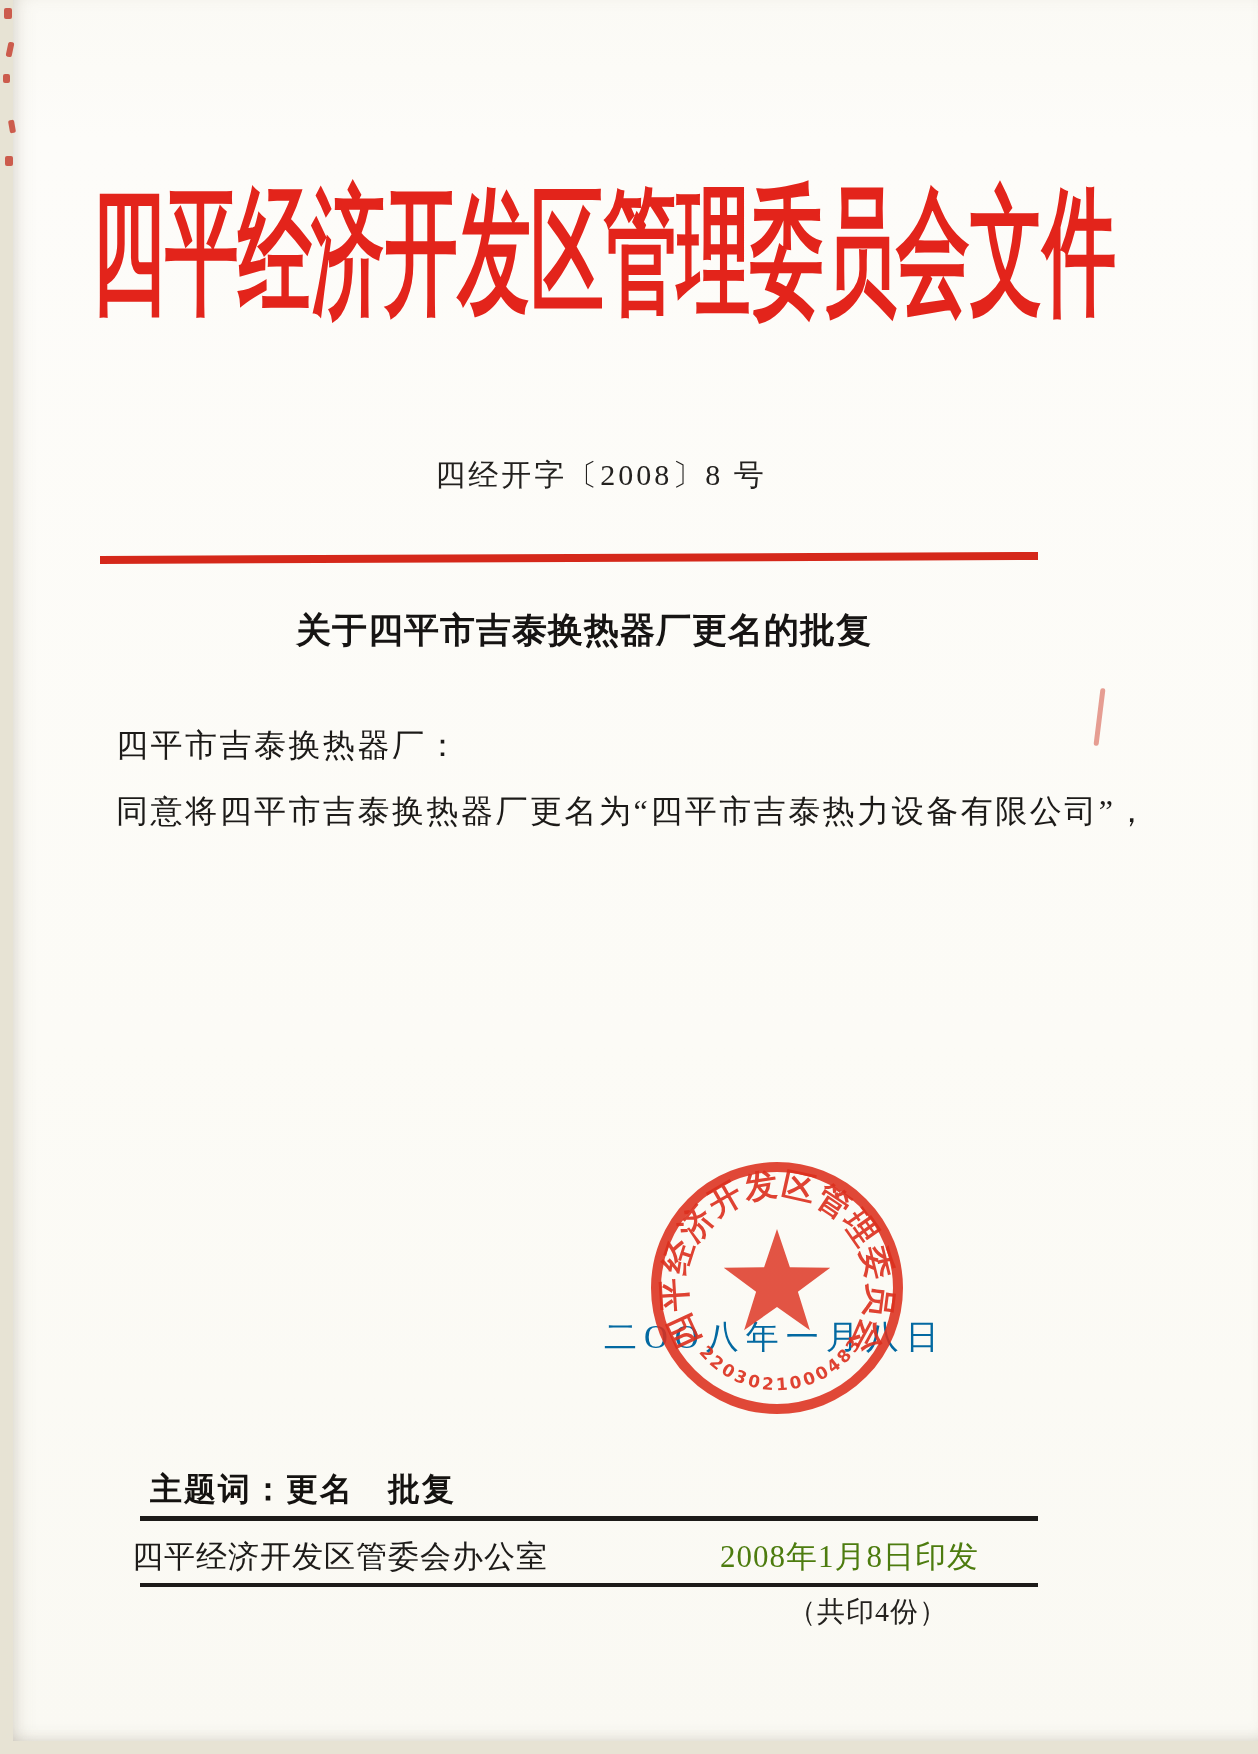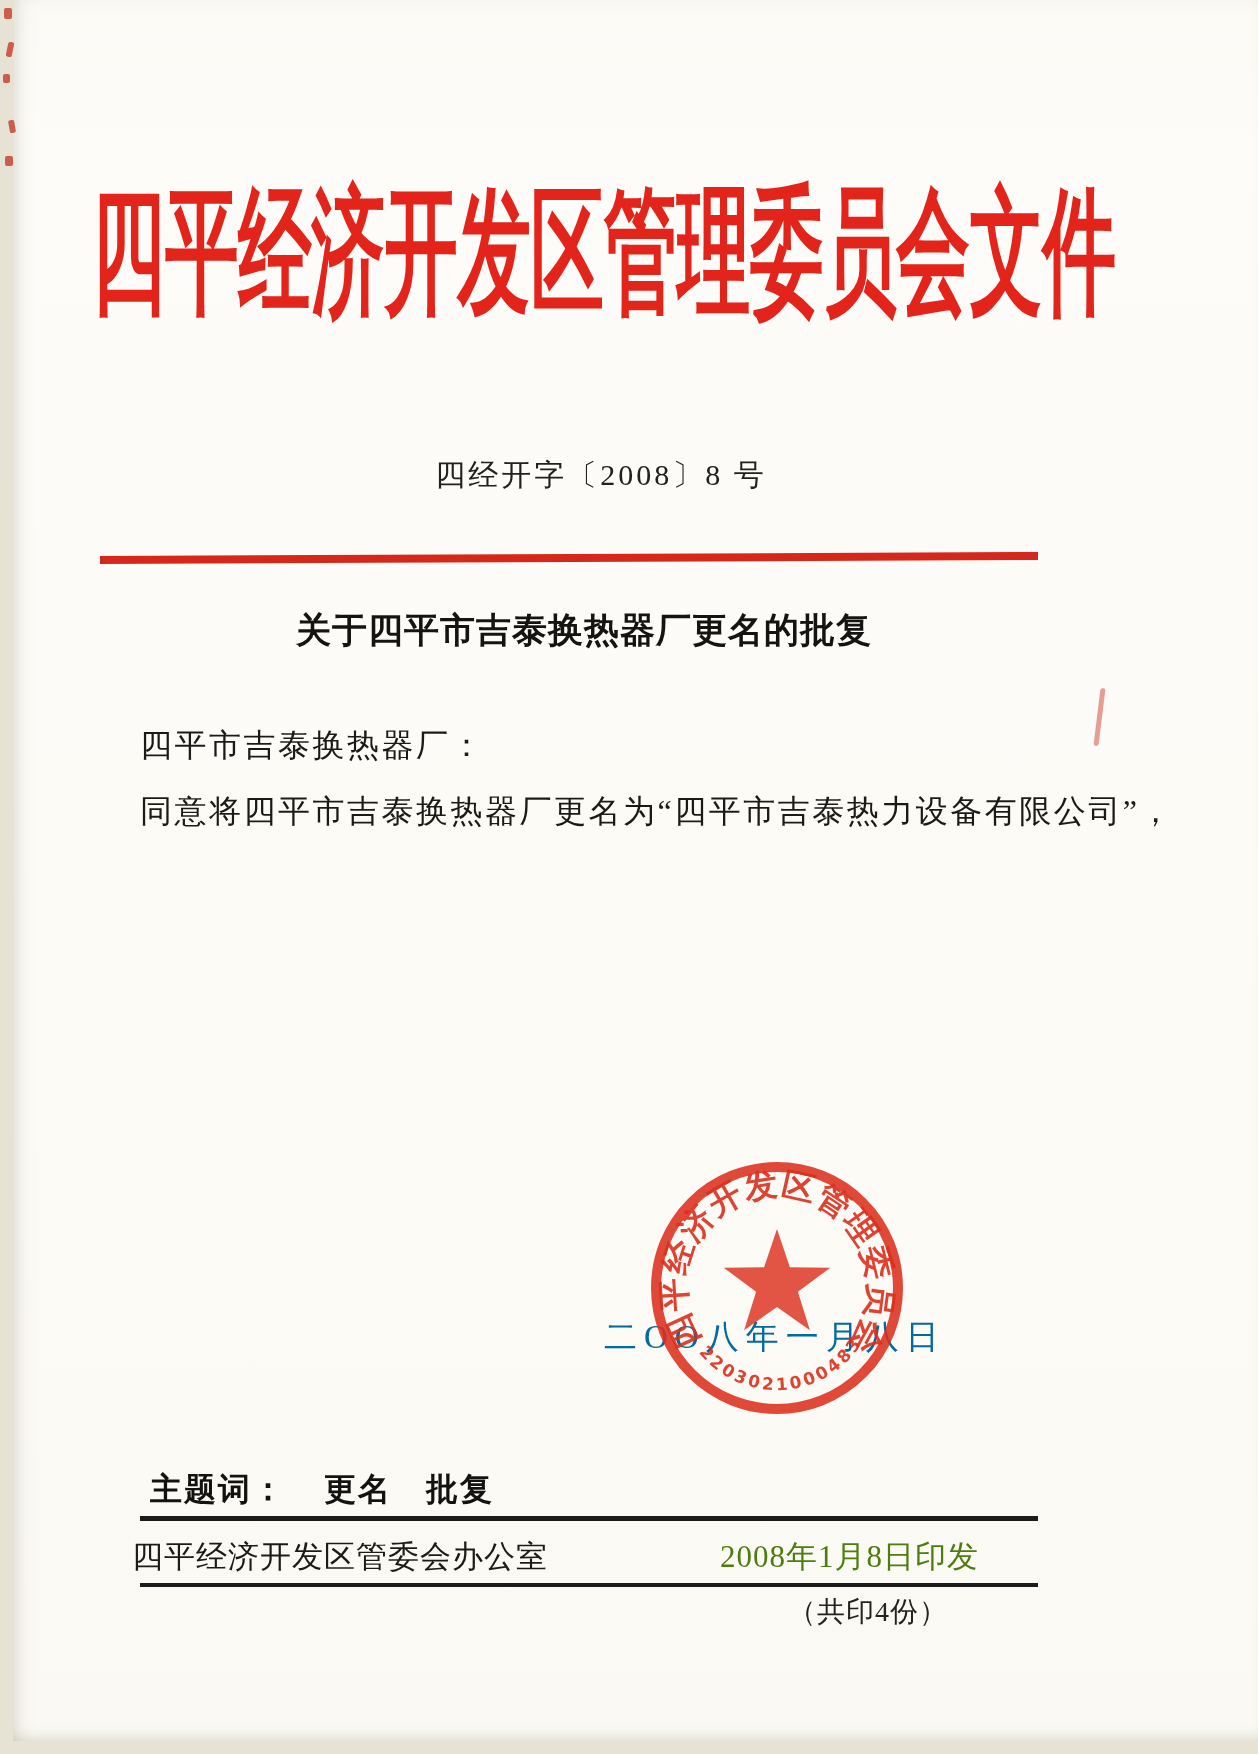--- a/index.html
+++ b/index.html
@@ -36,34 +36,34 @@
   .doc-title{
     position:absolute;left:0;right:0;top:607px;text-align:center;
     font-family:"Liberation Sans","DejaVu Sans",sans-serif;
     font-weight:bold;font-size:35px;color:#161413;letter-spacing:1px;
     transform:translateX(-45px);
   }
   .body-block{
     position:absolute;left:116px;top:712px;width:940px;
     font-size:32px;color:#1c1a18;
   }
-  .body-line{height:66px;line-height:66px;white-space:nowrap;letter-spacing:2.5px;margin-left:24px;}
+  .body-line{height:66px;line-height:66px;white-space:nowrap;letter-spacing:2.5px;}
   .indent{text-indent:2em;}
   .date-line{
     position:absolute;left:604px;top:1315px;z-index:1;
     font-size:33px;color:#0369a1;letter-spacing:7px;white-space:nowrap;
   }
   .seal{position:absolute;left:645px;top:1156px;z-index:2;}
   .seal text{fill:#dc2f1d;}
   .footer-subject{
     position:absolute;left:150px;top:1468px;
     font-family:"Liberation Sans","DejaVu Sans",sans-serif;
     font-weight:bold;font-size:32px;color:#141210;letter-spacing:2px;
   }
-  .footer-subject .terms{margin-left:38px;letter-spacing:2px;}
+  .footer-subject .terms{letter-spacing:2px;}
   .footer-rule{position:absolute;left:140px;width:898px;background:#1d1b19;}
   .rule-1{top:1516px;height:5px;}
   .rule-2{top:1583px;height:4px;}
   .footer-office{
     position:absolute;left:132px;top:1536px;
     font-size:31px;color:#1d1b19;letter-spacing:1px;
   }
   .footer-printdate{
     position:absolute;left:720px;top:1536px;
     font-size:31px;color:#4d7c0f;letter-spacing:1px;

